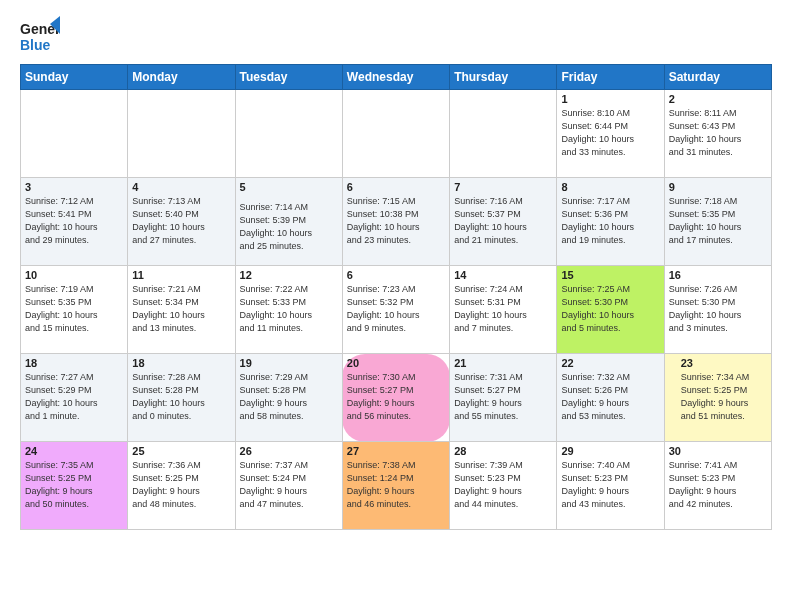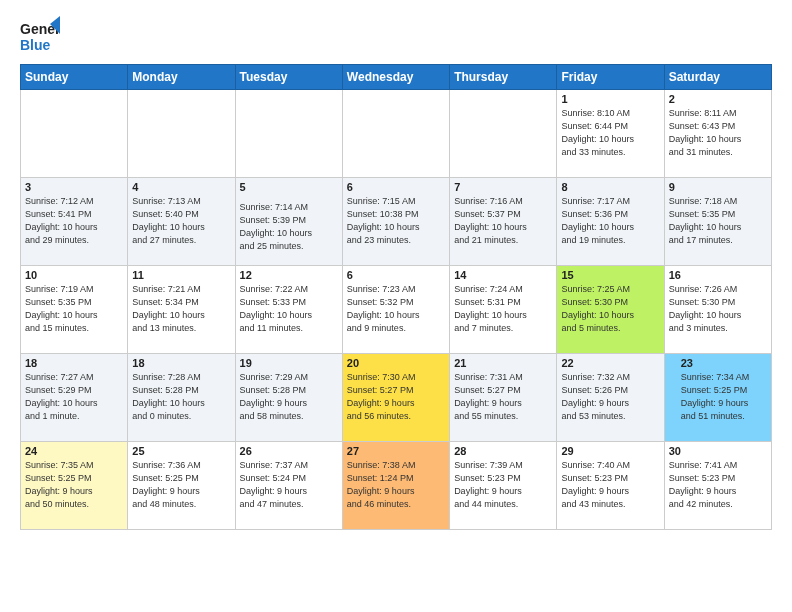--- a/index.html
+++ b/index.html
@@ -251,51 +251,51 @@
 Daylight: 10 hours
 and 0 minutes.</div>
           </td>
           <td style="background: rgb(240, 244, 248);">
             <span class="day-num">19</span>
             <div class="day-info" style="white-space: pre-line;">Sunrise: 7:29 AM
 Sunset: 5:28 PM
 Daylight: 9 hours
 and 58 minutes.</div>
           </td>
-          <td style="background: #fde047;">
+          <td style="background: #f9a8d4; border-radius: 23px;">
             <span class="day-num">20</span>
             <div class="day-info" style="white-space: pre-line;">Sunrise: 7:30 AM
 Sunset: 5:27 PM
 Daylight: 9 hours
 and 56 minutes.</div>
           </td>
           <td style="background: rgb(240, 244, 248);">
             <span class="day-num">21</span>
             <div class="day-info" style="white-space: pre-line;">Sunrise: 7:31 AM
 Sunset: 5:27 PM
 Daylight: 9 hours
 and 55 minutes.</div>
           </td>
           <td style="background: rgb(240, 244, 248);">
             <span class="day-num">22</span>
             <div class="day-info" style="white-space: pre-line;">Sunrise: 7:32 AM
 Sunset: 5:26 PM
 Daylight: 9 hours
 and 53 minutes.</div>
           </td>
-          <td style="background: #7dd3fc; padding-left: 16px;">
+          <td style="background: #fef9c3; padding-left: 16px;">
             <span class="day-num">23</span>
             <div class="day-info" style="white-space: pre-line;">Sunrise: 7:34 AM
 Sunset: 5:25 PM
 Daylight: 9 hours
 and 51 minutes.</div>
           </td>
         </tr>
         <tr>
-          <td style="background: #fef9c3;">
+          <td style="background: #f0abfc;">
             <span class="day-num">24</span>
             <div class="day-info" style="white-space: pre-line;">Sunrise: 7:35 AM
 Sunset: 5:25 PM
 Daylight: 9 hours
 and 50 minutes.</div>
           </td>
           <td style="background: rgb(255, 255, 255);">
             <span class="day-num">25</span>
             <div class="day-info" style="white-space: pre-line;">Sunrise: 7:36 AM
 Sunset: 5:25 PM

